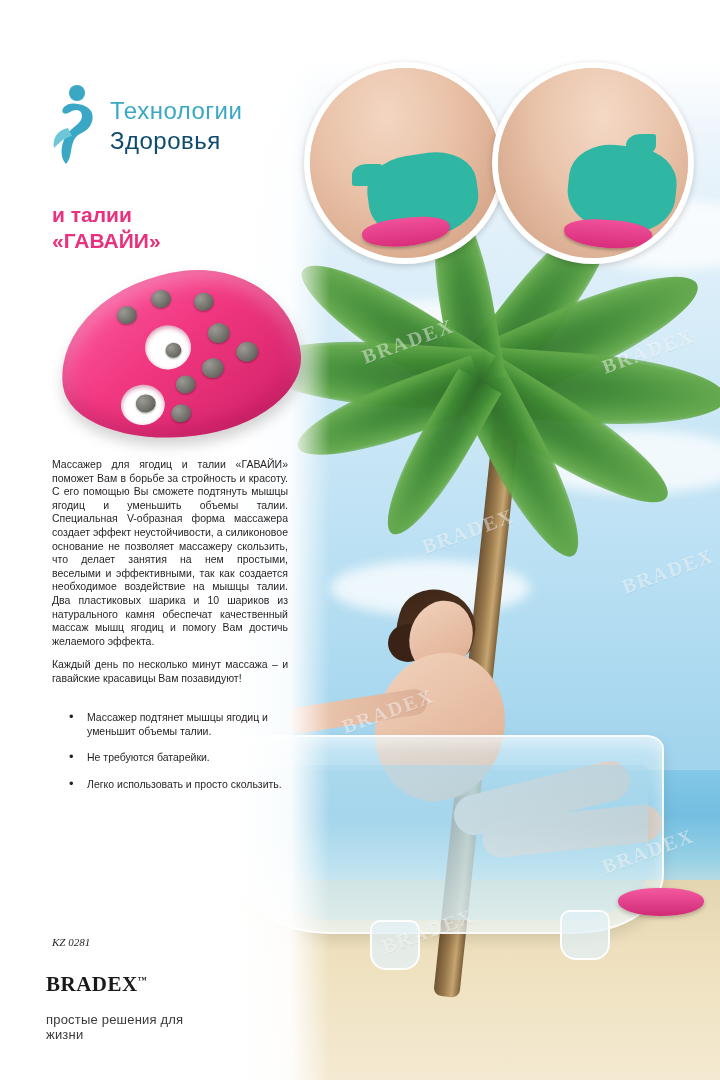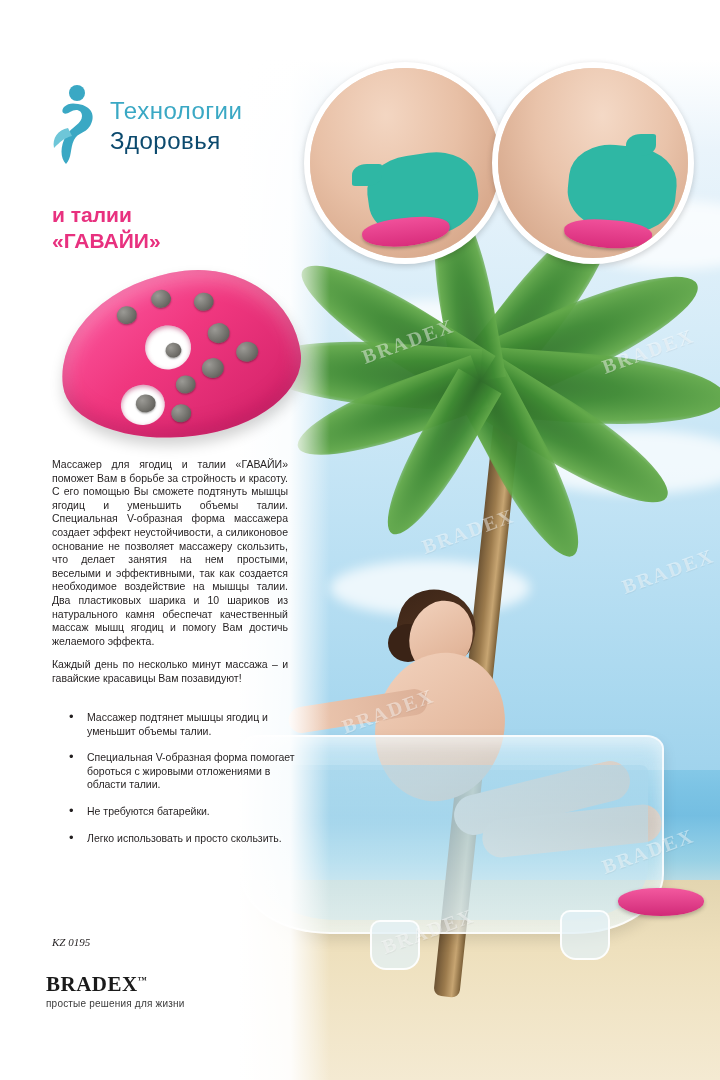--- a/index.html
+++ b/index.html
@@ -300,24 +300,24 @@
     font-size: 21px;
     letter-spacing: .5px;
     color: #1a1a1a;
   }
   .bradex-tm {
     font-size: 9px;
     vertical-align: super;
     font-weight: bold;
   }
   .bradex-slogan {
-    font-size: 10px;
+    font-size: 13px;
     color: #3a3a3a;
     letter-spacing: .2px;
-    margin-top: 1px;
+    margin-top: 15px;
   }
 
   
   .scene {
     position: absolute;
     left: 230px;
     top: 560px;
     width: 470px;
     height: 460px;
   }
@@ -507,26 +507,25 @@
     </div>
   </div>
 
   <div class="copy">
     <p>Массажер для ягодиц и талии «ГАВАЙИ» поможет Вам в борьбе за стройность и красоту. С его помощью Вы сможете подтянуть мышцы ягодиц и уменьшить объемы талии. Специальная V-образная форма массажера создает эффект неустойчивости, а силиконовое основание не позволяет массажеру скользить, что делает занятия на нем простыми, веселыми и эффективными, так как создается необходимое воздействие на мышцы талии. Два пластиковых шарика и 10 шариков из натурального камня обеспечат качественный массаж мышц ягодиц и помогу Вам достичь желаемого эффекта.</p>
     <p>Каждый день по несколько минут массажа – и гавайские красавицы Вам позавидуют!</p>
   </div>
 
   <ul class="bullets">
     <li>Массажер подтянет мышцы ягодиц и уменьшит объемы талии.</li>
-    <li>Специальная V-образная форма помогает бороться с жировыми отложениями в области талии.</li>
     <li>Не требуются батарейки.</li>
     <li>Легко использовать и просто скользить.</li>
   </ul>
 
-  <div class="code">KZ 0195</div>
+  <div class="code">KZ 0281</div>
 
   <div class="bradex">
     <div class="bradex-name">
       <span>BRADEX</span><span class="bradex-tm">™</span>
     </div>
     <div class="bradex-slogan">простые решения для жизни</div>
   </div>
 
 </div>
 

